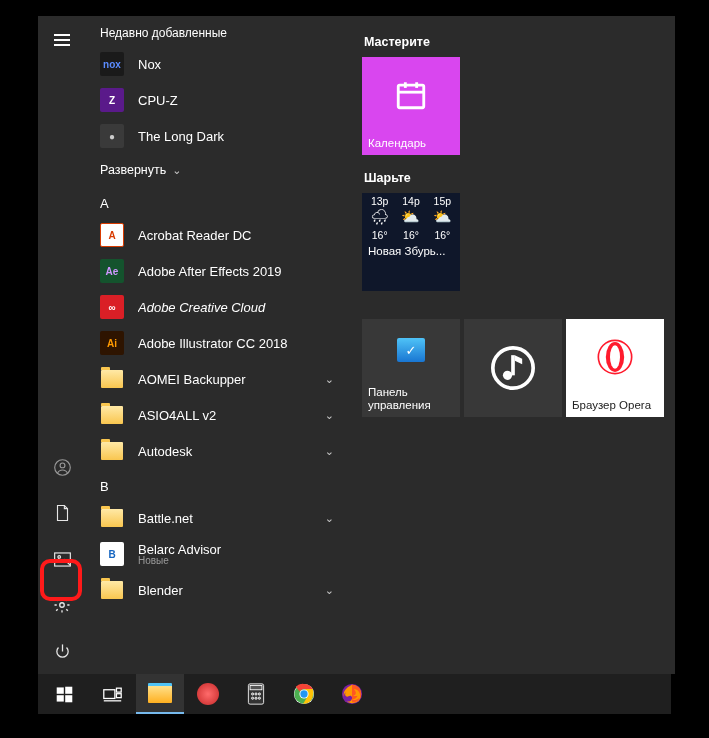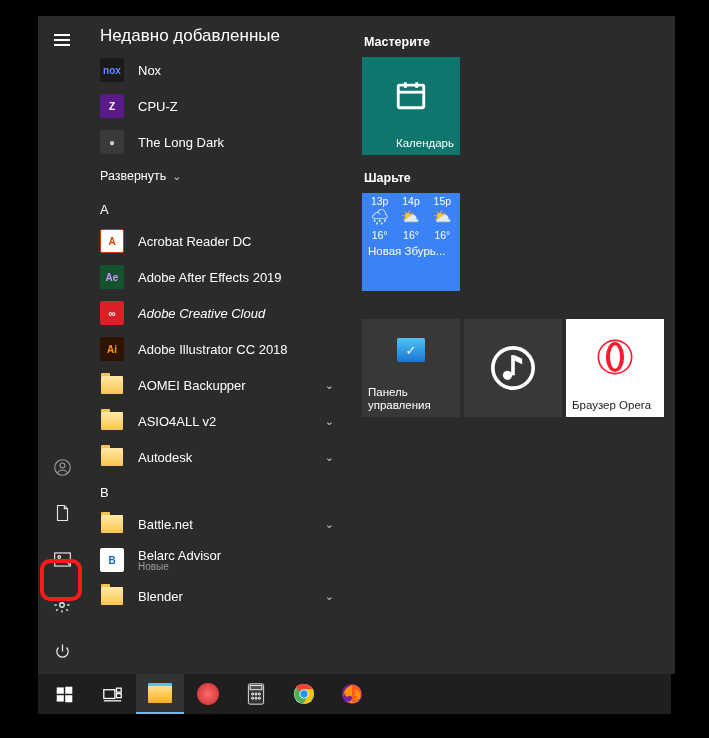--- a/index.html
+++ b/index.html
@@ -4,36 +4,36 @@
 <style>
 * { margin: 0; padding: 0; box-sizing: border-box; font-family: "Segoe UI", Arial, sans-serif; }
 body { background: #000; width: 709px; height: 738px; overflow: hidden; position: relative; }
 .frame { position: absolute; left: 4px; top: 4px; width: 701px; height: 730px; background: #000; border-radius: 6px; }
 .startmenu { position: absolute; left: 34px; top: 12px; width: 637px; height: 658px; background: #2b2b2b; display: flex; color: #fff; font-size: 13px; overflow: hidden; }
 .rail { width: 48px; display: flex; flex-direction: column; }
 .rail-top { height: 48px; display: flex; align-items: center; justify-content: center; cursor: pointer; }
 .rail-spacer { flex: 1; }
 .rail-btn { height: 46px; display: flex; align-items: center; justify-content: center; cursor: pointer; color: #e6e6e6; }
 .applist { width: 266px; overflow: hidden; padding-top: 4px; }
-.section-header { padding: 6px 14px; font-size: 17px; color: #fff; }
+.section-header { padding: 6px 14px; font-size: 12px; color: #fff; }
 .app-item { display: flex; align-items: center; height: 36px; padding: 0 14px; cursor: pointer; gap: 14px; }
 .app-icon { width: 24px; height: 24px; display: flex; align-items: center; justify-content: center; font-size: 10px; font-weight: bold; border-radius: 2px; flex-shrink: 0; }
 .app-label { flex: 1; white-space: nowrap; overflow: hidden; text-overflow: ellipsis; }
 .sub-label { font-size: 10px; color: #9a9a9a; margin-top: -2px; }
 .chev { color: #c8c8c8; font-size: 11px; padding-right: 4px; }
 .expand-btn { display: flex; align-items: center; height: 32px; padding: 0 14px; cursor: pointer; gap: 6px; font-size: 12.5px; }
 .letter-head { padding: 10px 14px 6px; font-size: 13px; color: #fff; cursor: pointer; }
 .tiles-area { flex: 1; padding: 6px 10px; }
 .group-title { font-size: 12.5px; padding: 4px 2px 8px; color: #fff; font-weight: 700; margin-top: 9px; }
 .tile-row { display: flex; gap: 4px; margin-bottom: 12px; }
 .tile { width: 98px; height: 98px; display: flex; flex-direction: column; cursor: pointer; font-size: 11.5px; position: relative; }
 .tile-body { flex: 1; display: flex; align-items: center; justify-content: center; }
 .tile-label { padding: 4px 6px 6px; white-space: nowrap; overflow: hidden; text-overflow: ellipsis; }
-.tile.calendar { background: #0f766e; text-align: right; }
-.tile.weather { background: #3b82f6; }
+.tile.calendar { background: #d946ef; }
+.tile.weather { background: #0f172a; }
 .tile.cp, .tile.music { background: #383838; }
 .tile.cp .tile-body { flex-direction: column; gap: 4px; }
 .tile.opera { background: #fff; color: #222; }
 .weather-row { display: flex; justify-content: space-around; font-size: 10.5px; padding: 2px 2px 0; }
 .weather-icons { display: flex; justify-content: space-around; padding: 1px 2px; }
 .highlight-ring { position: absolute; left: 36px; top: 555px; width: 42px; height: 42px; border: 4px solid #ff1a1a; border-radius: 10px; pointer-events: none; z-index: 10; }
 .taskbar { position: absolute; left: 34px; bottom: 20px; right: 34px; height: 40px; background: #1f1f1f; display: flex; align-items: center; padding-left: 2px; gap: 0; }
 .tb-btn { width: 48px; height: 40px; display: flex; align-items: center; justify-content: center; cursor: pointer; color: #fff; }
 .tb-btn.active { border-bottom: 2px solid #76b9ed; background: #333; }
 .hamburger { width: 16px; height: 12px; display: flex; flex-direction: column; justify-content: space-between; }

